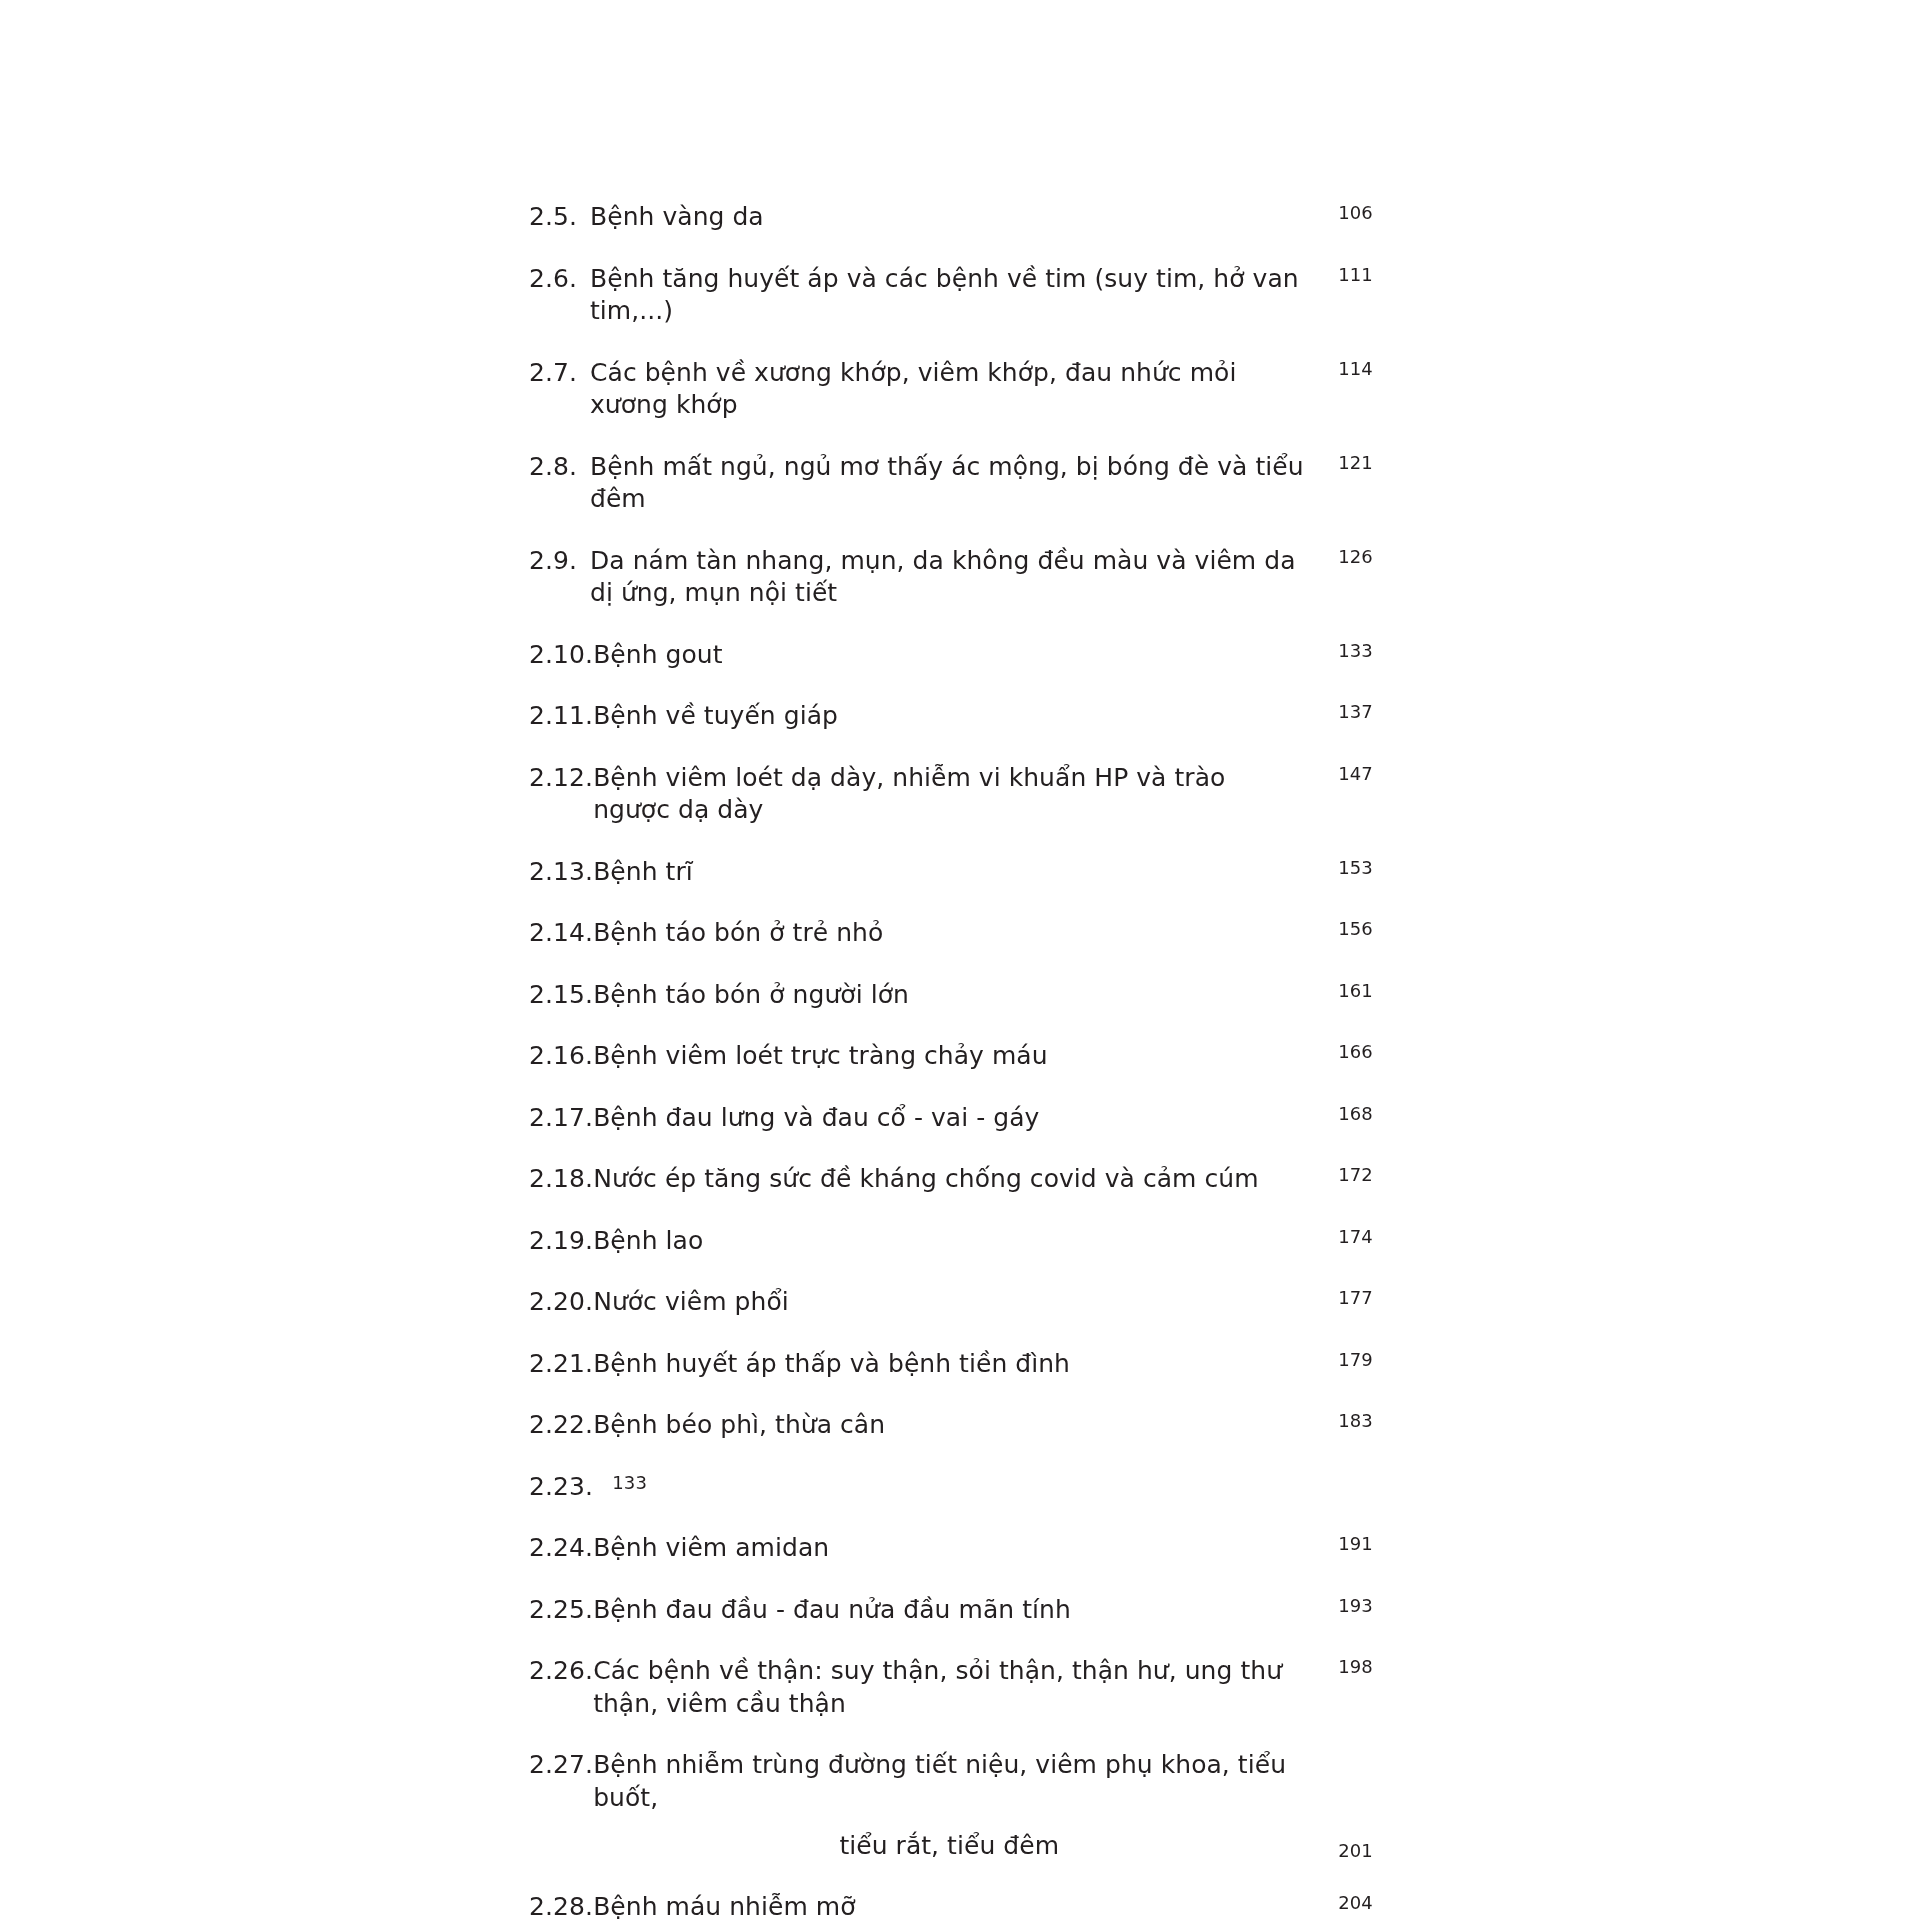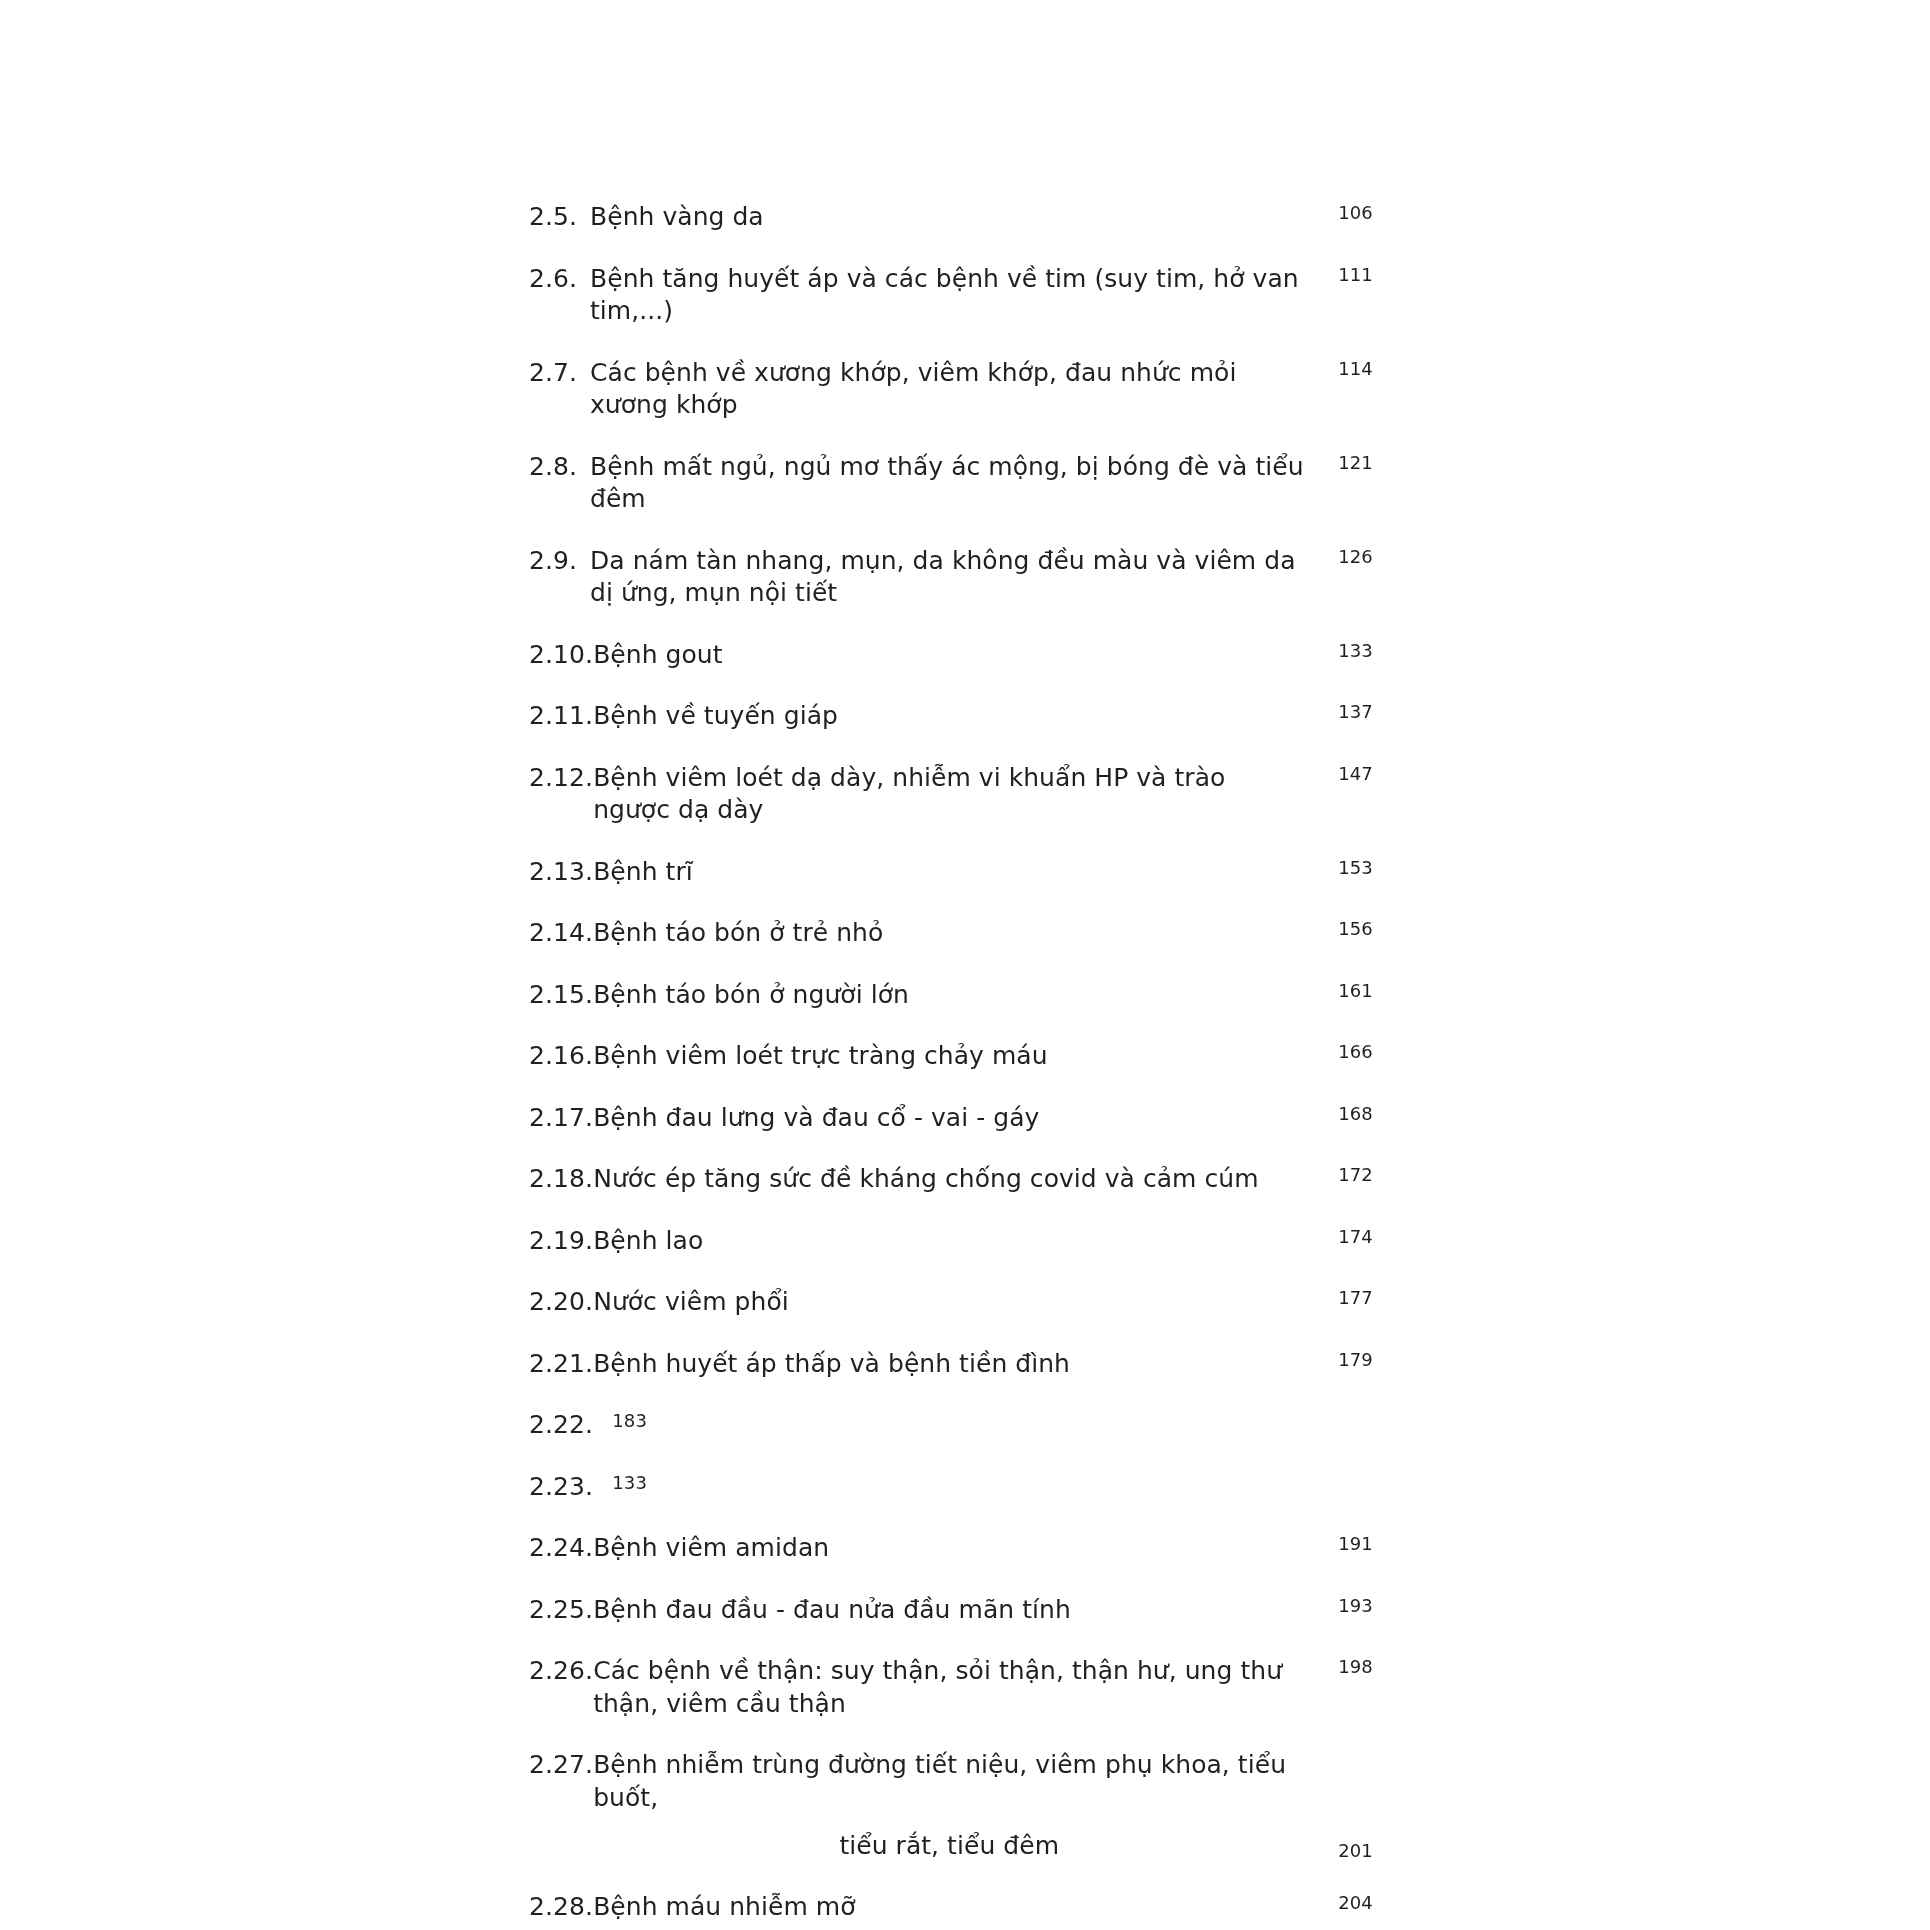--- a/index.html
+++ b/index.html
@@ -146,20 +146,21 @@
         <div class="toc-title"><span>Nước viêm phổi</span></div>
         <div class="toc-page">177</div>
       </div>
       <div class="toc-row">
         <div class="toc-num">2.21.</div>
         <div class="toc-title"><span>Bệnh huyết áp thấp và bệnh tiền đình</span></div>
         <div class="toc-page">179</div>
       </div>
       <div class="toc-row">
         <div class="toc-num">2.22.</div>
+        <div class="toc-title"><span>Bệnh béo phì, thừa cân</span></div>
         <div class="toc-page">183</div>
       </div>
       <div class="toc-row">
         <div class="toc-num">2.23.</div>
         <div class="toc-page">133</div>
       </div>
       <div class="toc-row">
         <div class="toc-num">2.24.</div>
         <div class="toc-title"><span>Bệnh viêm amidan</span></div>
         <div class="toc-page">191</div>

